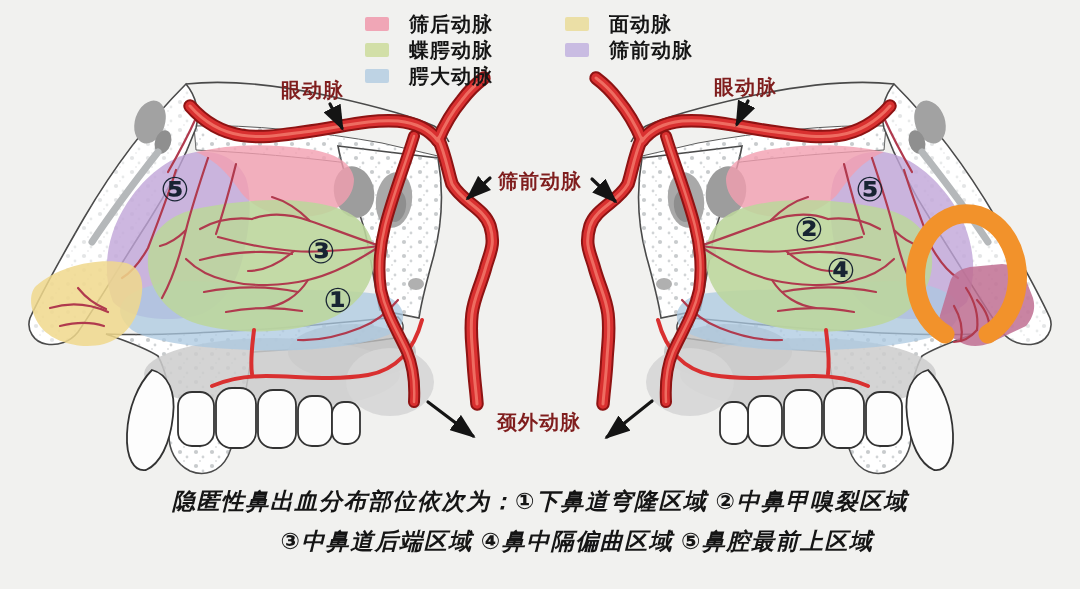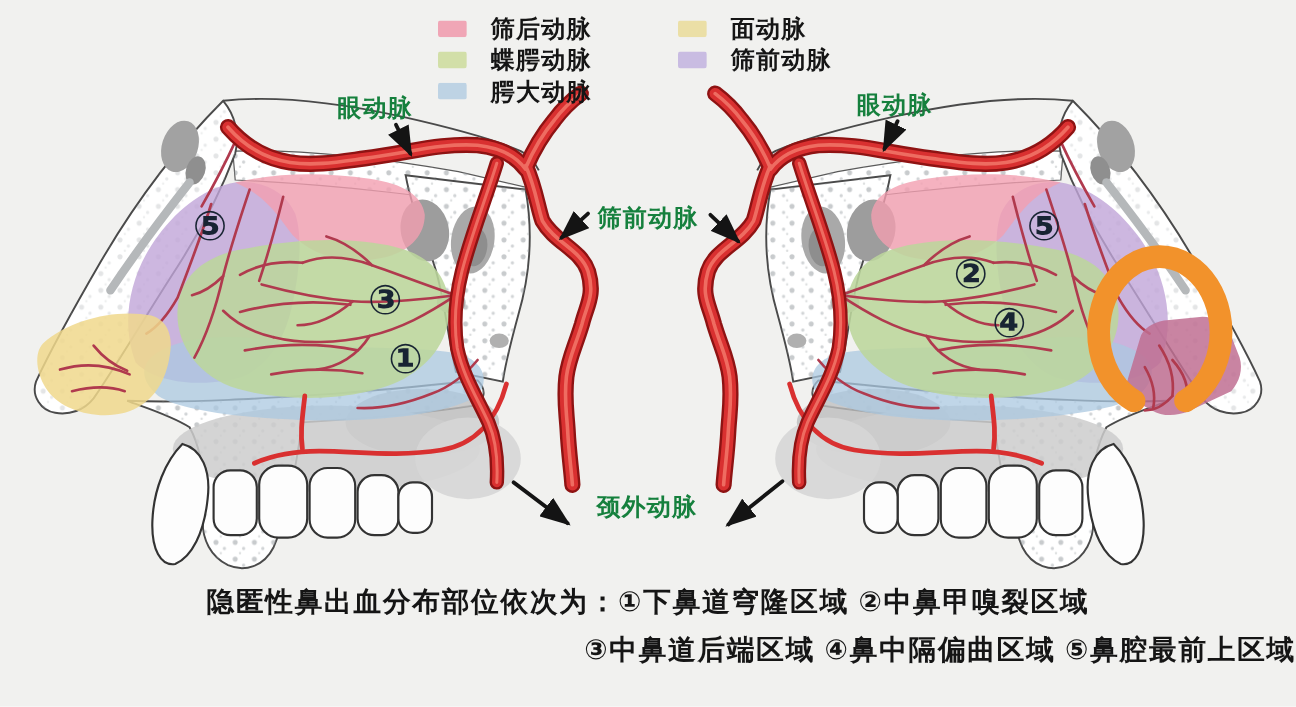--- a/index.html
+++ b/index.html
@@ -7,29 +7,29 @@
     position:relative;width:1080px;height:589px;overflow:hidden;
     background:#f1f1ef;
     font-family:"Liberation Sans","DejaVu Sans",sans-serif;
     color:#151515;
   }
   .stage svg.scene{position:absolute;left:0;top:0;}
   .oline{stroke:#4a4a4a;stroke-width:1.6;}
   .olineThin{stroke:#5a5a5a;stroke-width:1;}
   .lbl{
     position:absolute;font-weight:bold;font-size:20px;letter-spacing:1px;
-    white-space:nowrap;color:#15803d;
+    white-space:nowrap;color:#7f1d1d;
   }
   .legend-col{position:absolute;top:11px;}
   .legend-col .row{display:flex;align-items:center;height:26px;gap:20px;}
   .legend-col .sw{display:block;}
   .legend-col .lab{font-weight:bold;font-size:20px;letter-spacing:1px;}
   .caption{position:absolute;left:0;top:481px;width:100%;text-align:center;}
-  .caption .line{font-weight:bold;font-size:23px;letter-spacing:1.5px;line-height:40px;}
-  .caption .line2{padding-left:74px;text-align:right;}
+  .caption .line{font-weight:bold;font-size:23px;letter-spacing:1.5px;line-height:40px;font-style:italic;}
+  .caption .line2{padding-left:74px;}
   .num{font-size:34px;font-weight:bold;}
 </style>
 </head>
 <body>
 
 <div class="stage">
 
   <svg class="scene" width="1080" height="589" viewBox="0 0 1080 589">
     <defs>
       <pattern id="spk" width="16" height="14" patternUnits="userSpaceOnUse">

